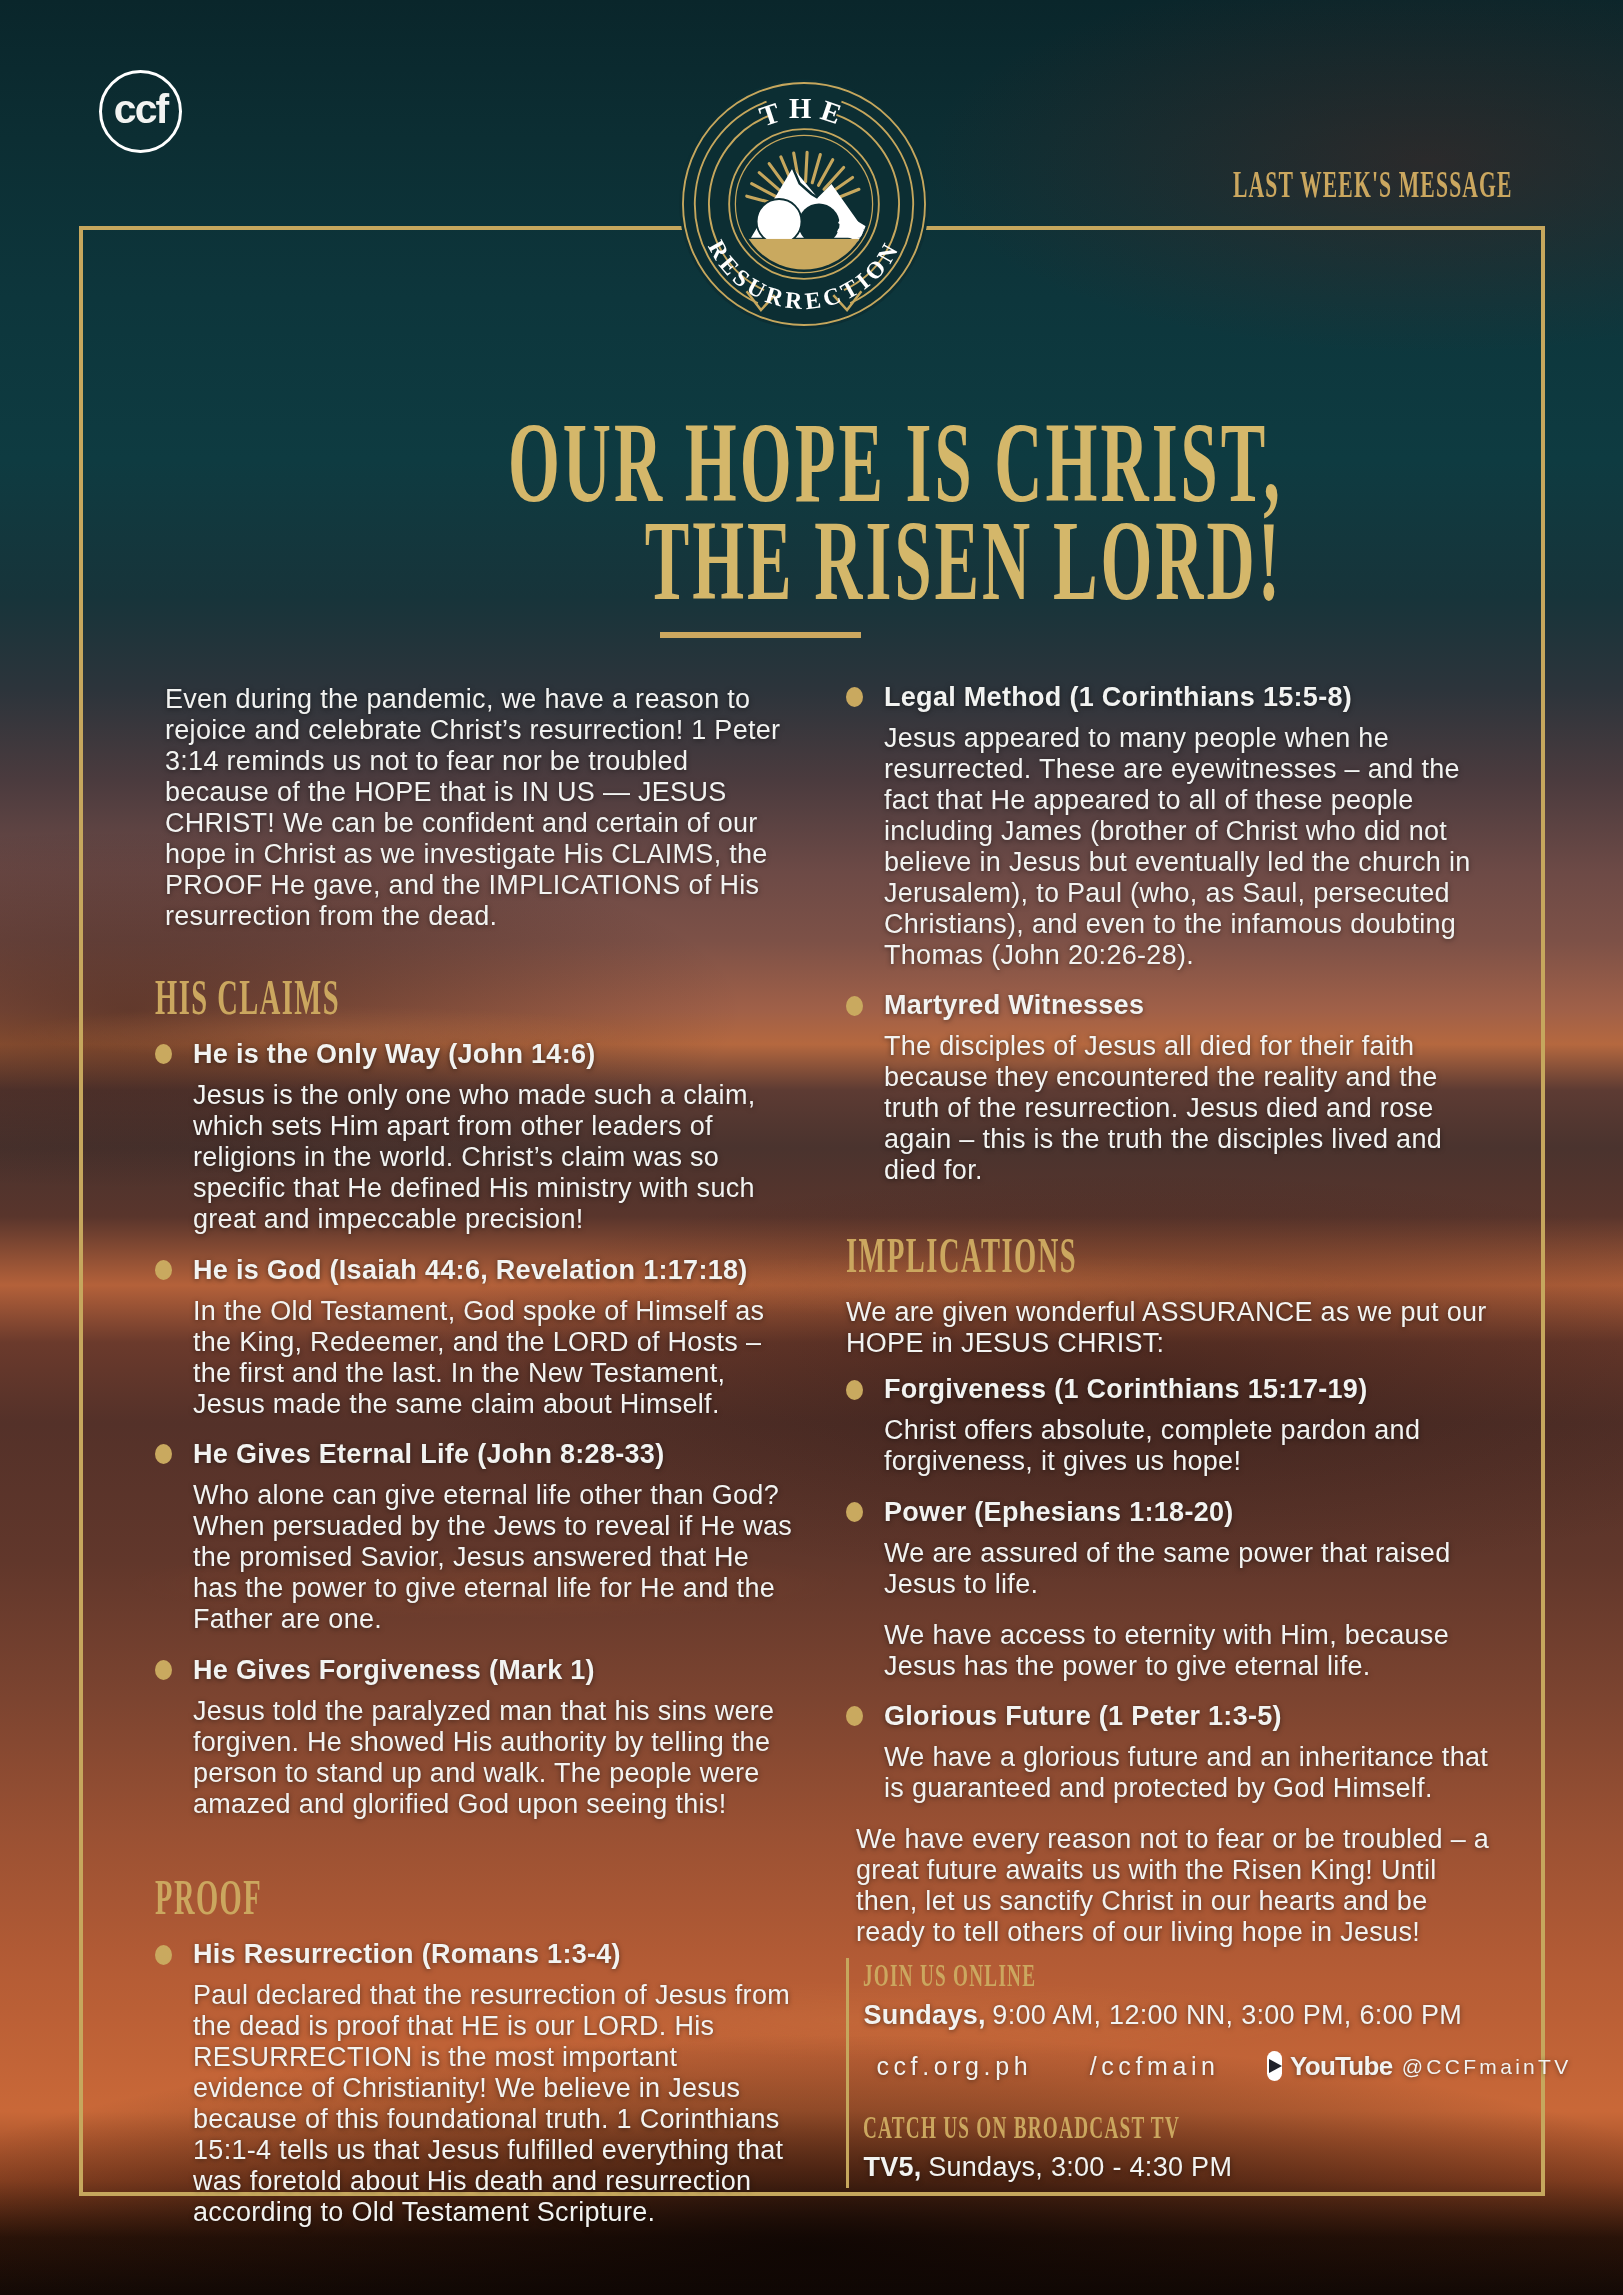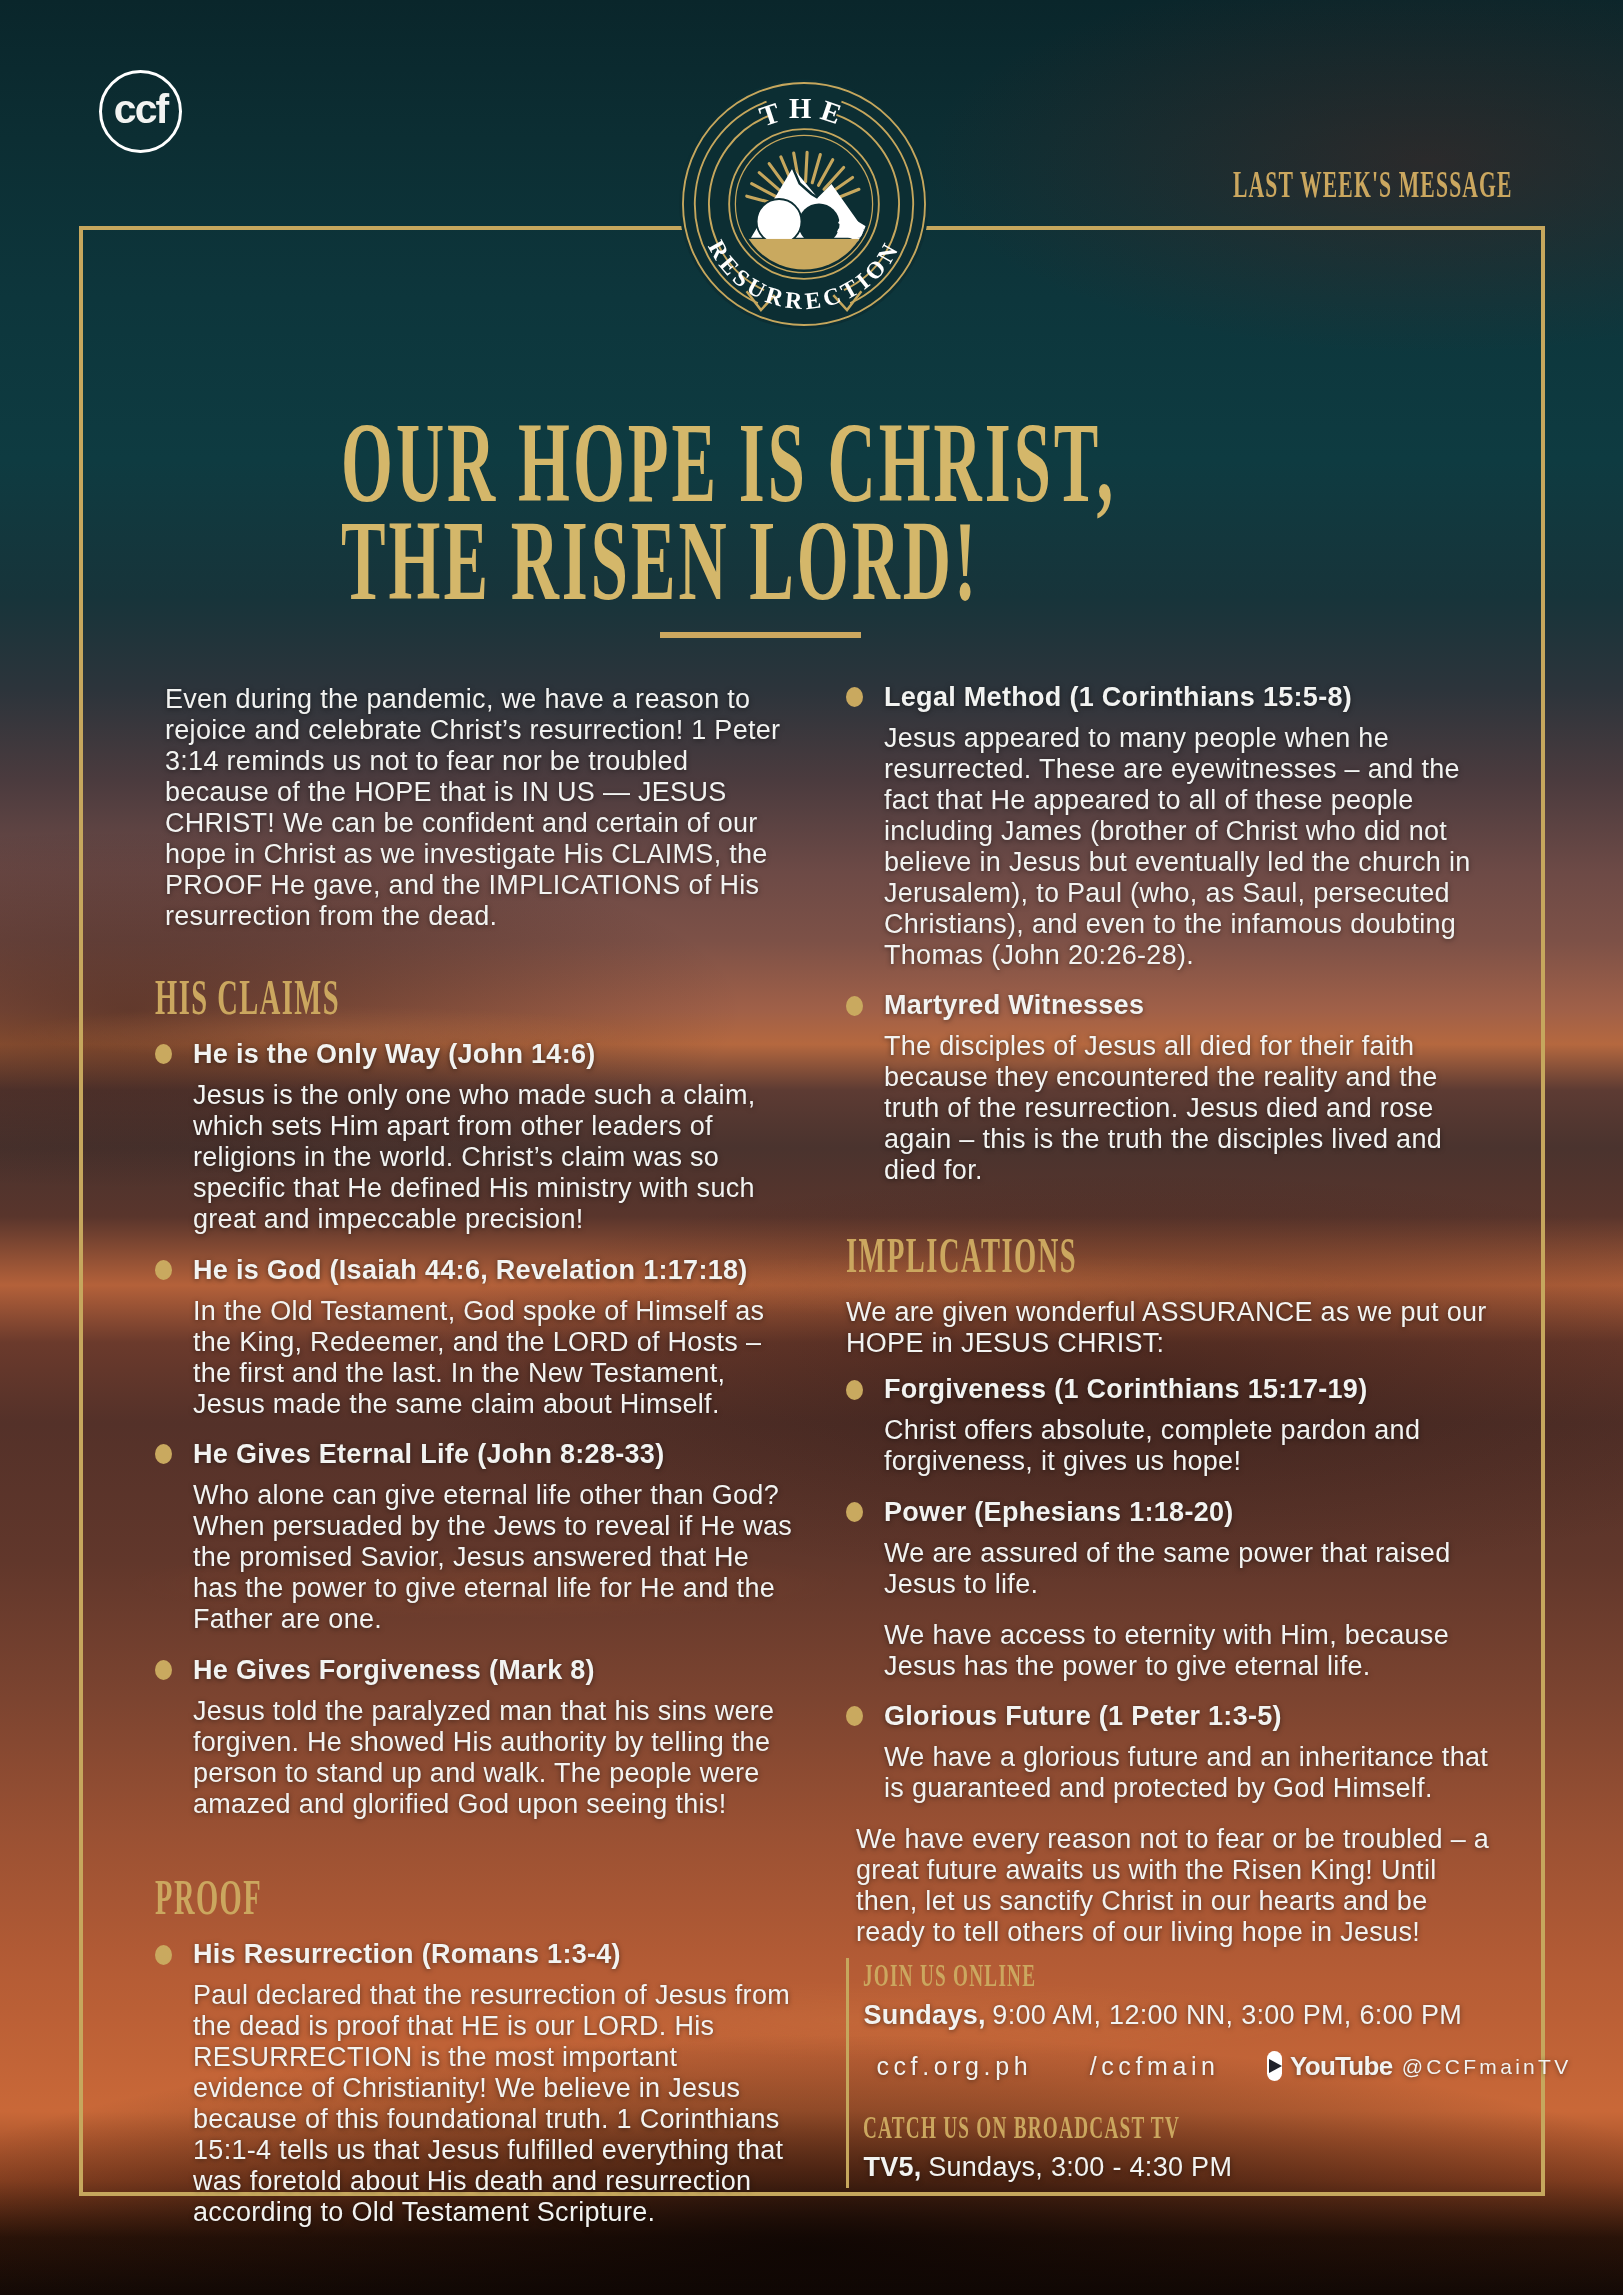--- a/index.html
+++ b/index.html
@@ -34,21 +34,21 @@
   .frame{position:absolute;left:79px;top:226px;width:1458px;height:1962px;
     border:4.6px solid #c6a75d;}
   
   .ccf{position:absolute;left:99px;top:70px;width:77px;height:77px;border:3.9px solid #fff;
     border-radius:50%;display:flex;align-items:center;justify-content:center;}
   .ccf span{font-weight:700;font-size:41px;letter-spacing:-2px;padding-bottom:3.9px;}
   
   .disp{font-family:"Liberation Serif",serif;font-weight:700;color:#cba75f;line-height:1;}
   .tag{position:absolute;left:1233px;top:165px;font-size:38px;letter-spacing:2px;
     transform:scaleX(.57);transform-origin:left top;white-space:nowrap;}
-  .title{position:absolute;left:0;top:414px;width:100%;text-align:left;color:#d4b76a;}
+  .title{position:absolute;left:0;top:414px;width:100%;text-align:right;color:#d4b76a;}
   .title div{font-size:115px;letter-spacing:5.2px;line-height:98px;
     transform:scaleX(.58);transform-origin:center top;white-space:nowrap;}
   .title-bar{position:absolute;left:660px;top:632px;width:201px;height:5.9px;background:#cba75f;}
   
   .col{position:absolute;top:674px;font-size:27px;line-height:31px;letter-spacing:0.3px;
     text-shadow:0 1.3px 5.2px rgba(0,0,0,.5);}
   .col-left{left:155px;width:650px;}
   .col-right{left:846px;width:662px;}
   p{margin:10px;}
   .sec-heading{display:inline-block;font-size:50px;letter-spacing:2.6px;margin:33px 0 17px;
@@ -177,21 +177,21 @@
   <div class="item">
     <div class="ihead">
         <span class="bullet"></span>
         <span class="ititle">He Gives Eternal Life (John 8:28-33)</span>
       </div>
     <p class="ibody">Who alone can give eternal life other than God? When persuaded by the Jews to reveal if He was the promised Savior, Jesus answered that He has the power to give eternal life for He and the Father are one.</p>
   </div>
   <div class="item">
     <div class="ihead">
         <span class="bullet"></span>
-        <span class="ititle">He Gives Forgiveness (Mark 8)</span>
+        <span class="ititle">He Gives Forgiveness (Mark 1)</span>
       </div>
     <p class="ibody">Jesus told the paralyzed man that his sins were forgiven. He showed His authority by telling the person to stand up and walk. The people were amazed and glorified God upon seeing this!</p>
   </div>
 
   <div><span class="sec-heading disp">PROOF</span></div>
 
   <div class="item">
     <div class="ihead">
         <span class="bullet"></span>
         <span class="ititle">His Resurrection (Romans 1:3-4)</span>

